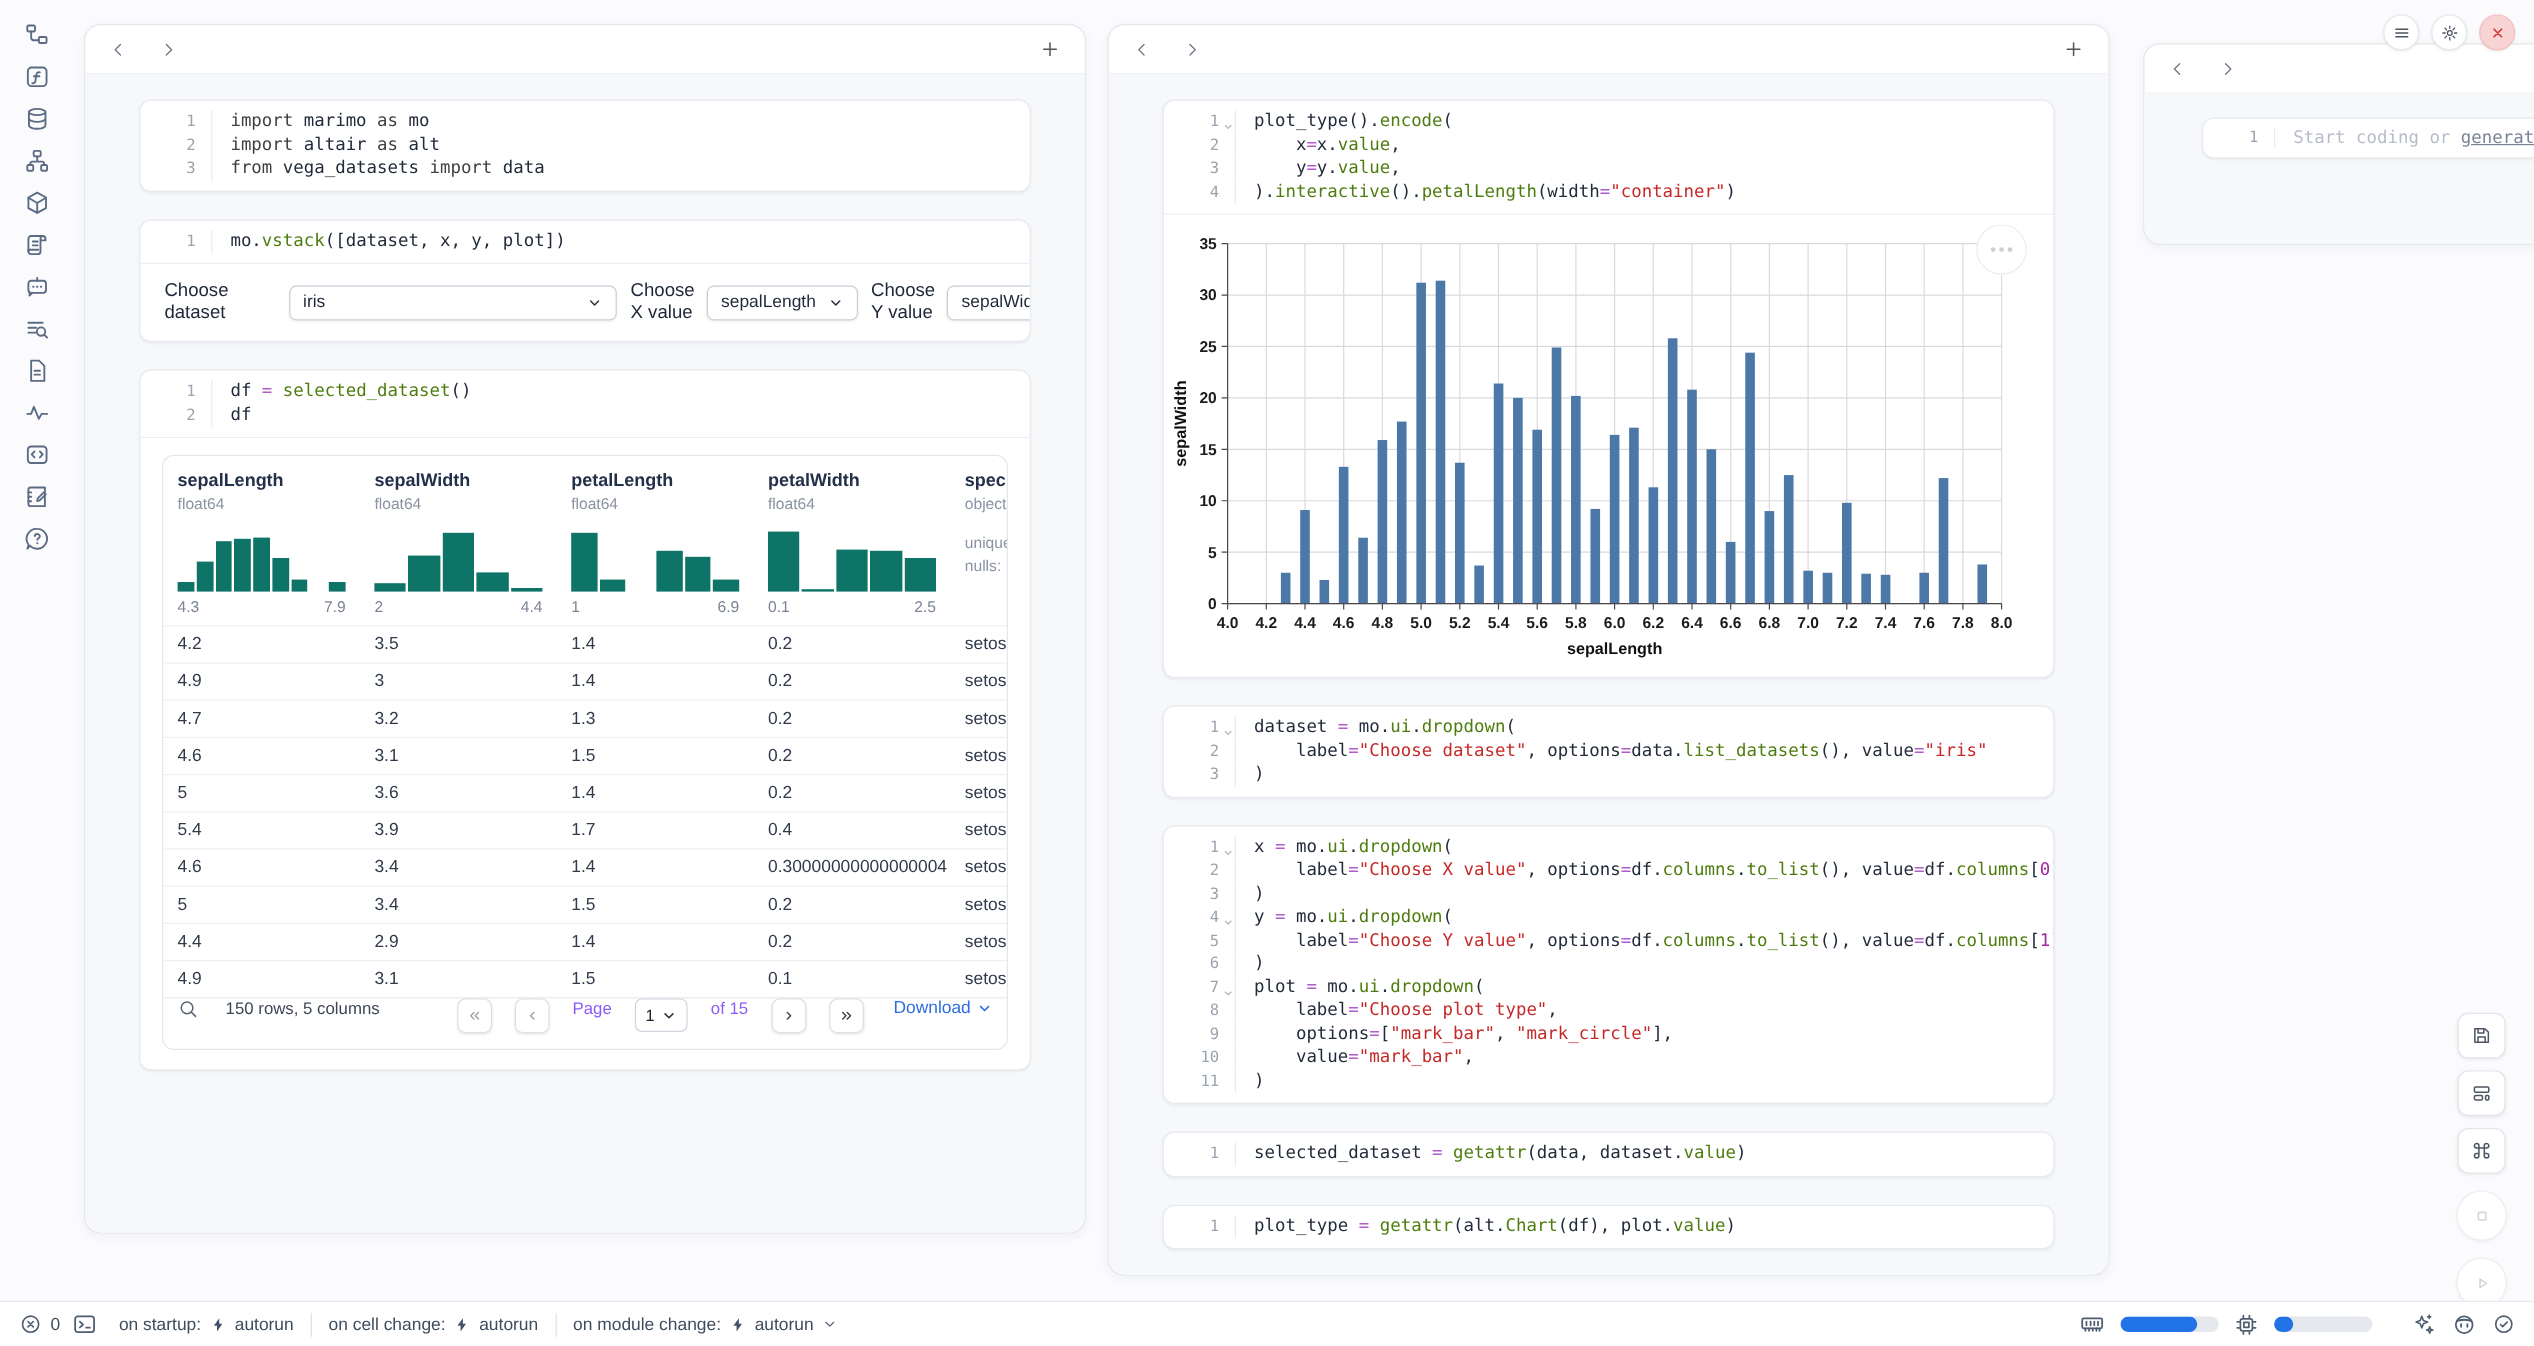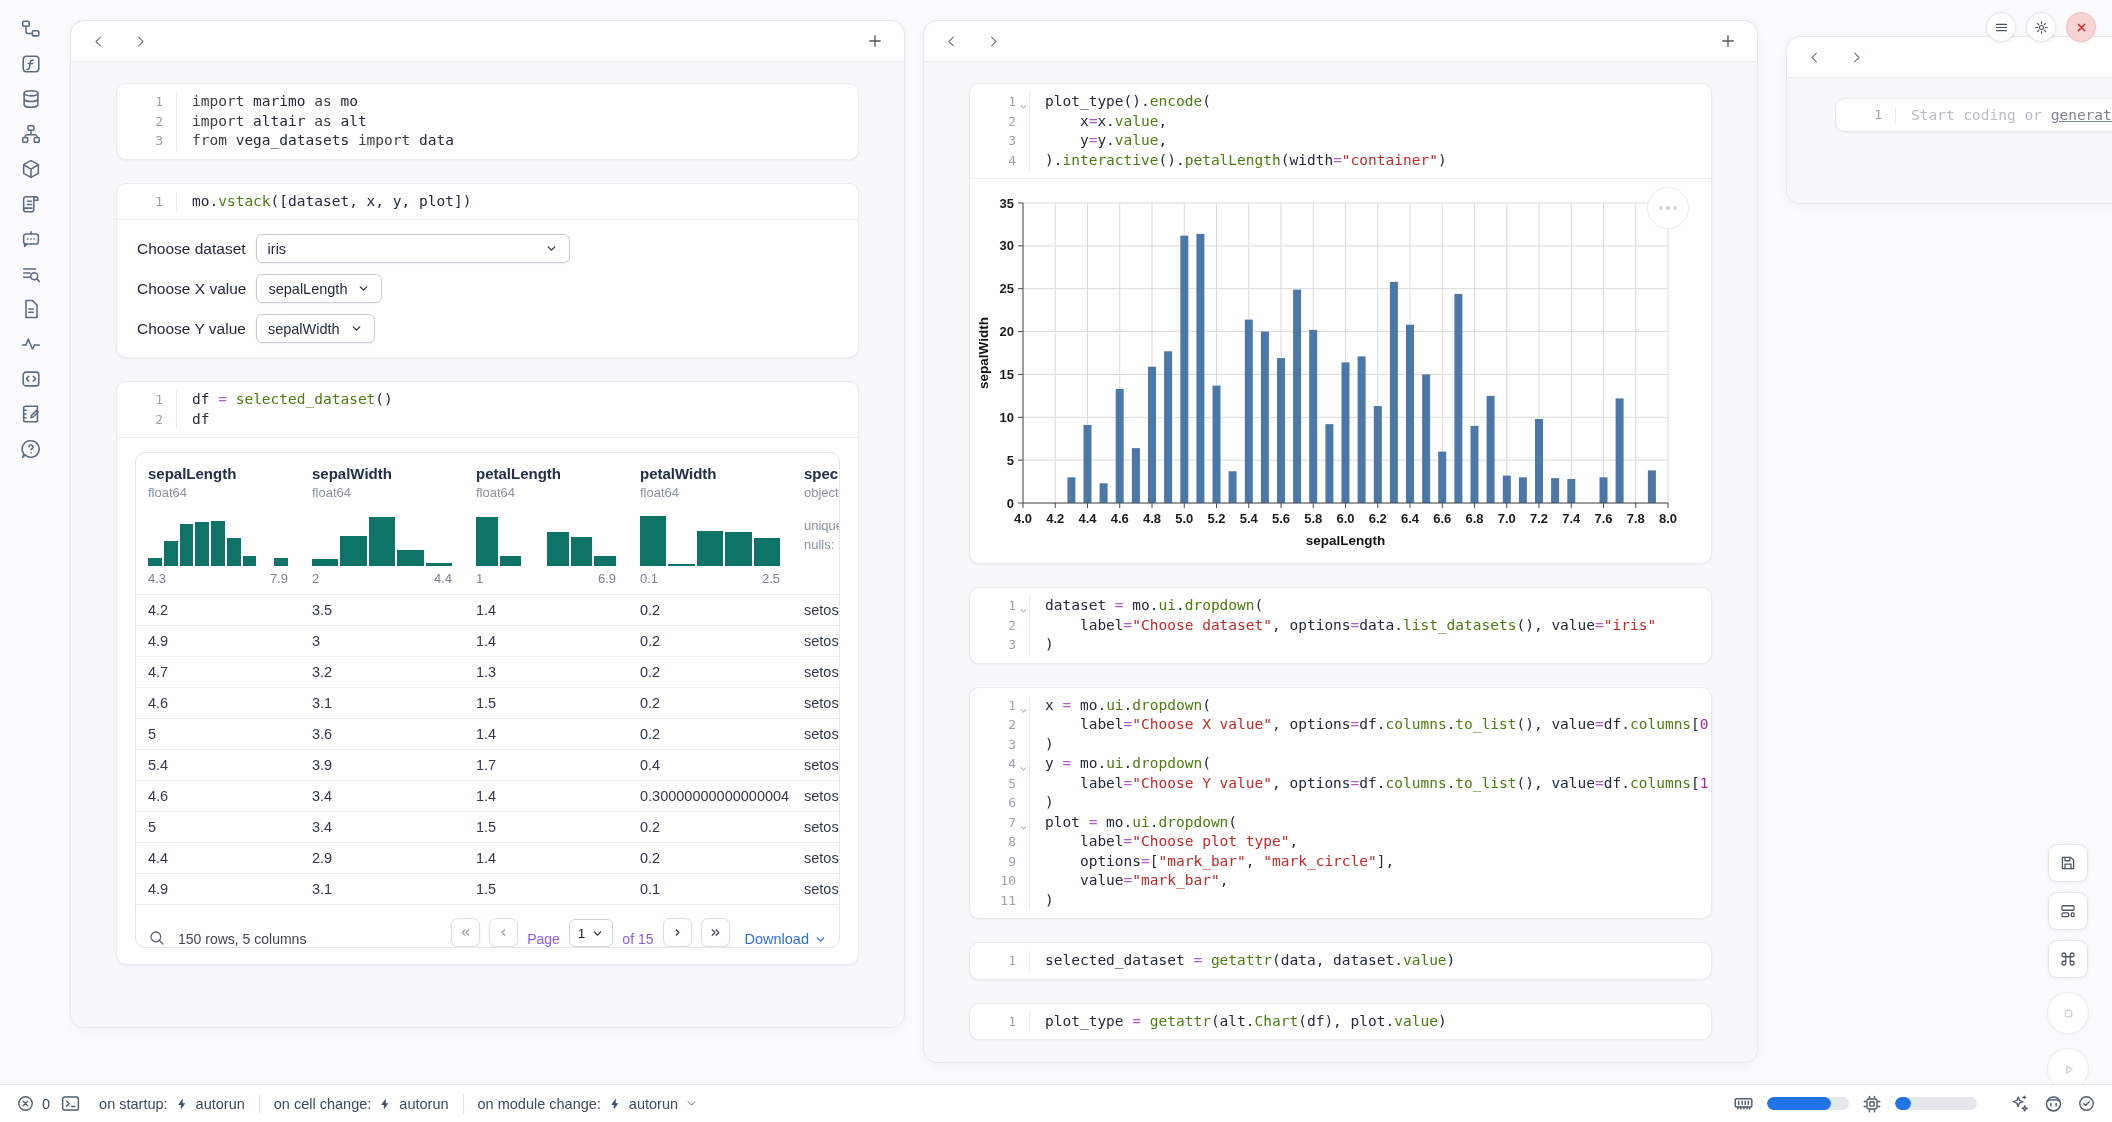--- a/index.html
+++ b/index.html
@@ -25,40 +25,40 @@
   .cell{background:#fff;border:1px solid #e7eaee;border-radius:10px;box-shadow:0 1px 2px rgba(16,24,40,.05);margin-bottom:23px;overflow:hidden}
   .code{padding:8px 0;font-family:"DejaVu Sans Mono",monospace;font-size:14.5px;line-height:19.5px}
   .cl{display:flex}
   .ln{flex:0 0 46px;position:relative;color:#9aa3ae;text-align:right;padding-right:13px;font-size:13px;border-right:1px solid #e8ebef;user-select:none}
   .fold{position:absolute;right:1px;top:5px;width:9px;height:9px;color:#b4bbc4}
   .fold svg{stroke:currentColor;fill:none;stroke-width:3;width:100%;height:100%}
   .ct{padding-left:15px;white-space:pre}
   .tok-kw{color:#404040}.tok-op{color:#b05ccc}.tok-fn{color:#4d7c0f}.tok-str{color:#c62828}.tok-num{color:#a626a4}.tok-pl{color:#222b3a}
   .out{border-top:1px solid #eceef2}
   
-  .ctl{padding:14px 20px;display:flex;flex-direction:column;gap:11px}
+  .ctl{padding:14px 20px;display:flex;flex-direction:row;gap:11px}
   .ctl-row{display:flex;align-items:center;gap:10px;font-size:15.5px;color:#1d2738}
   .select{display:inline-flex;align-items:center;justify-content:space-between;gap:10px;background:#fff;border:1px solid #c9cfd8;
           border-radius:6px;padding:4px 11px;font-size:14.5px;color:#1f2937;box-shadow:0 1px 2px rgba(0,0,0,.06);cursor:pointer;height:19px}
   .select.wide{width:290px}
   .schev{width:13px;height:13px;color:#2b3442}
   .schev svg{stroke-width:2.4}
   
   .tblbox{margin:14px 18px 16px;border:1px solid #e3e6eb;border-radius:10px;background:#fff;overflow:hidden}
   .tgrid{display:grid;grid-template-columns:repeat(5,164px)}
   .th{padding:12px 12px 8px}
   .th-name{font-weight:700;font-size:15px;color:#23304a}
   .th-type{font-size:13px;color:#8a93a2;margin-top:3px}
   .hist{display:flex;align-items:flex-end;gap:2px;height:56px;margin-top:10px}
   .hbar{flex:1}
   .th-range{display:flex;justify-content:space-between;font-size:13px;color:#7b8494;margin-top:5px}
   .th-meta{font-size:13px;color:#8a93a2;margin-top:16px;line-height:19px}
   .tr{display:grid;grid-template-columns:repeat(5,164px);border-top:1px solid #edeff3;width:820px}
   .td{padding:7px 12px;font-size:14.5px;color:#303a4b;white-space:nowrap;overflow:hidden}
-  .tfoot{display:flex;align-items:flex-end;border-top:1px solid #e6e9ee;height:42px;padding:0 12px;gap:9px}
+  .tfoot{display:flex;align-items:flex-start;border-top:1px solid #e6e9ee;height:42px;padding:0 12px;gap:19px}
   .sicon{width:18px;height:18px;color:#5a6472}
   .tf-summary{font-size:14px;color:#3e4656;margin-left:3px}
   .tfoot .spacer{flex:1}
   .pagbtn{width:27px;height:27px;border:1px solid #dbe0e6;border-radius:7px;background:#fff;box-shadow:0 1px 2px rgba(0,0,0,.07);
           display:flex;align-items:center;justify-content:center;color:#39424f;cursor:pointer}
   .pagbtn.dim{color:#9aa3ad}
   .pagbtn svg{width:13px;height:13px}
   .pagelabel{font-size:14px;color:#8b5cf6}
   .pagesel{height:26px;border:1px solid #cfd5dc;border-radius:6px;background:#fff;display:inline-flex;align-items:center;gap:6px;
            padding:0 8px;font-size:13.5px;color:#222;cursor:pointer}

